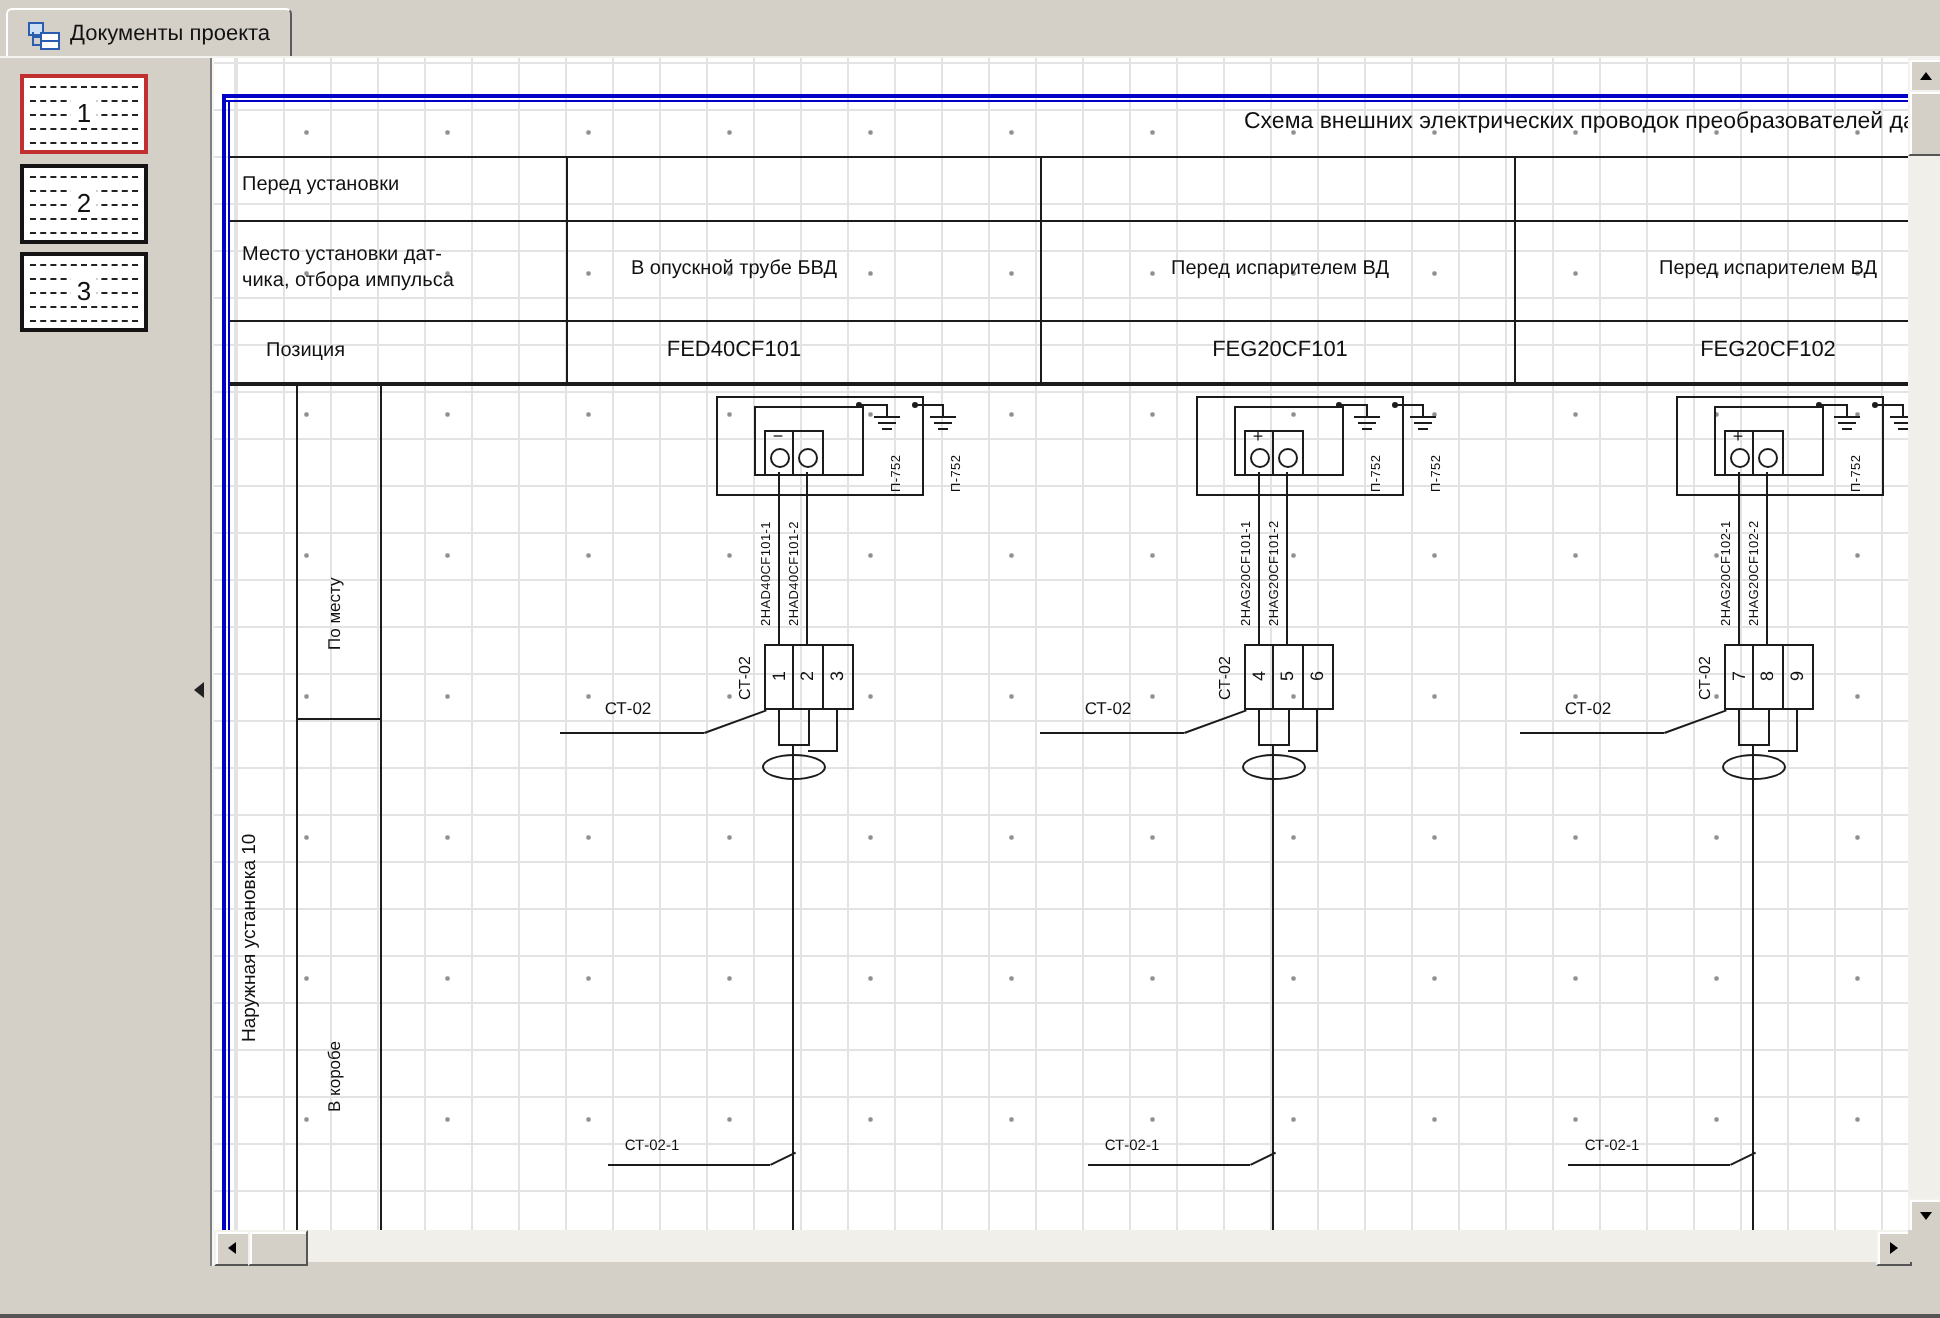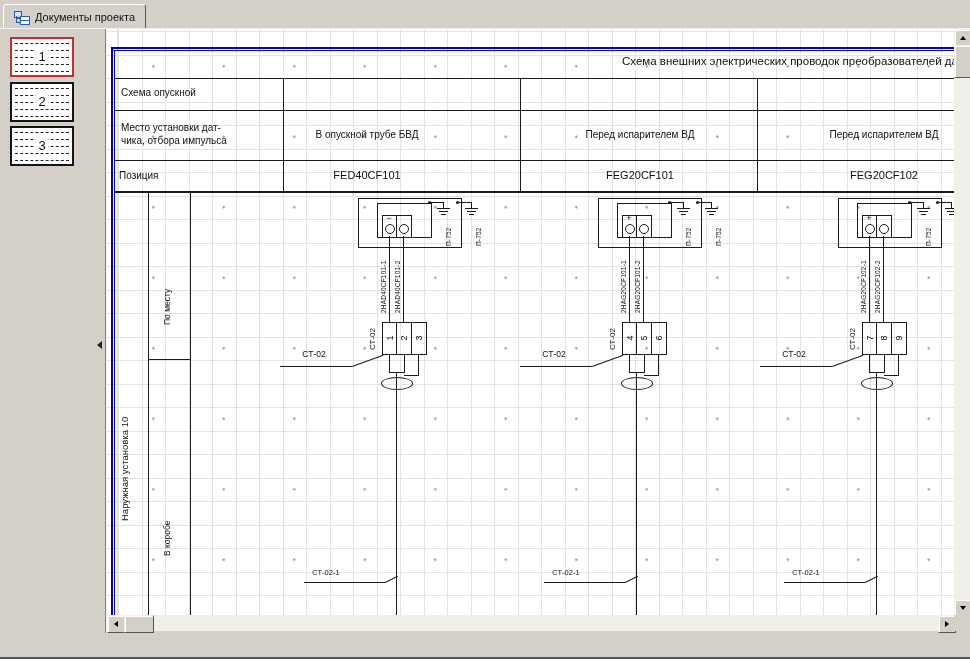--- a/index.html
+++ b/index.html
@@ -146,24 +146,24 @@
     <div id="title">Схема внешних электрических проводок преобразователей да</div>
 
     <div class="hl" style="left:8px;top:49px;width:839px"></div>
     <div class="hl" style="left:8px;top:81px;width:839px"></div>
     <div class="hl" style="left:8px;top:131px;width:839px"></div>
     <div class="hl" style="left:8px;top:162px;width:839px;height:2px"></div>
     <div class="vl" style="left:176px;top:49px;height:115px"></div>
     <div class="vl" style="left:413px;top:49px;height:115px"></div>
     <div class="vl" style="left:650px;top:49px;height:115px"></div>
 
-    <div class="cell-line1" style="left:14px;top:58px">Схема опускной</div>
+    <div class="cell-line1" style="left:14px;top:58px">Перед установки</div>
     <div class="cell-line1" style="left:14px;top:93px">Место установки дат-</div>
     <div class="cell-line1" style="left:14px;top:106px">чика, отбора импульса</div>
-    <div class="cell-line1" style="left:12px;top:141px">Позиция</div>
+    <div class="cell-line1" style="left:26px;top:141px">Позиция</div>
 
     <div class="ctext" style="left:260px;top:100px">В опускной трубе БВД</div>
     <div class="ctext" style="left:533px;top:100px">Перед испарителем ВД</div>
     <div class="ctext" style="left:777px;top:100px">Перед испарителем ВД</div>
     <div class="ptext" style="left:260px;top:140px">FED40CF101</div>
     <div class="ptext" style="left:533px;top:140px">FEG20CF101</div>
     <div class="ptext" style="left:777px;top:140px">FEG20CF102</div>
 
     <div class="vl" style="left:41px;top:164px;height:422px"></div>
     <div class="vl" style="left:83px;top:164px;height:422px"></div>

